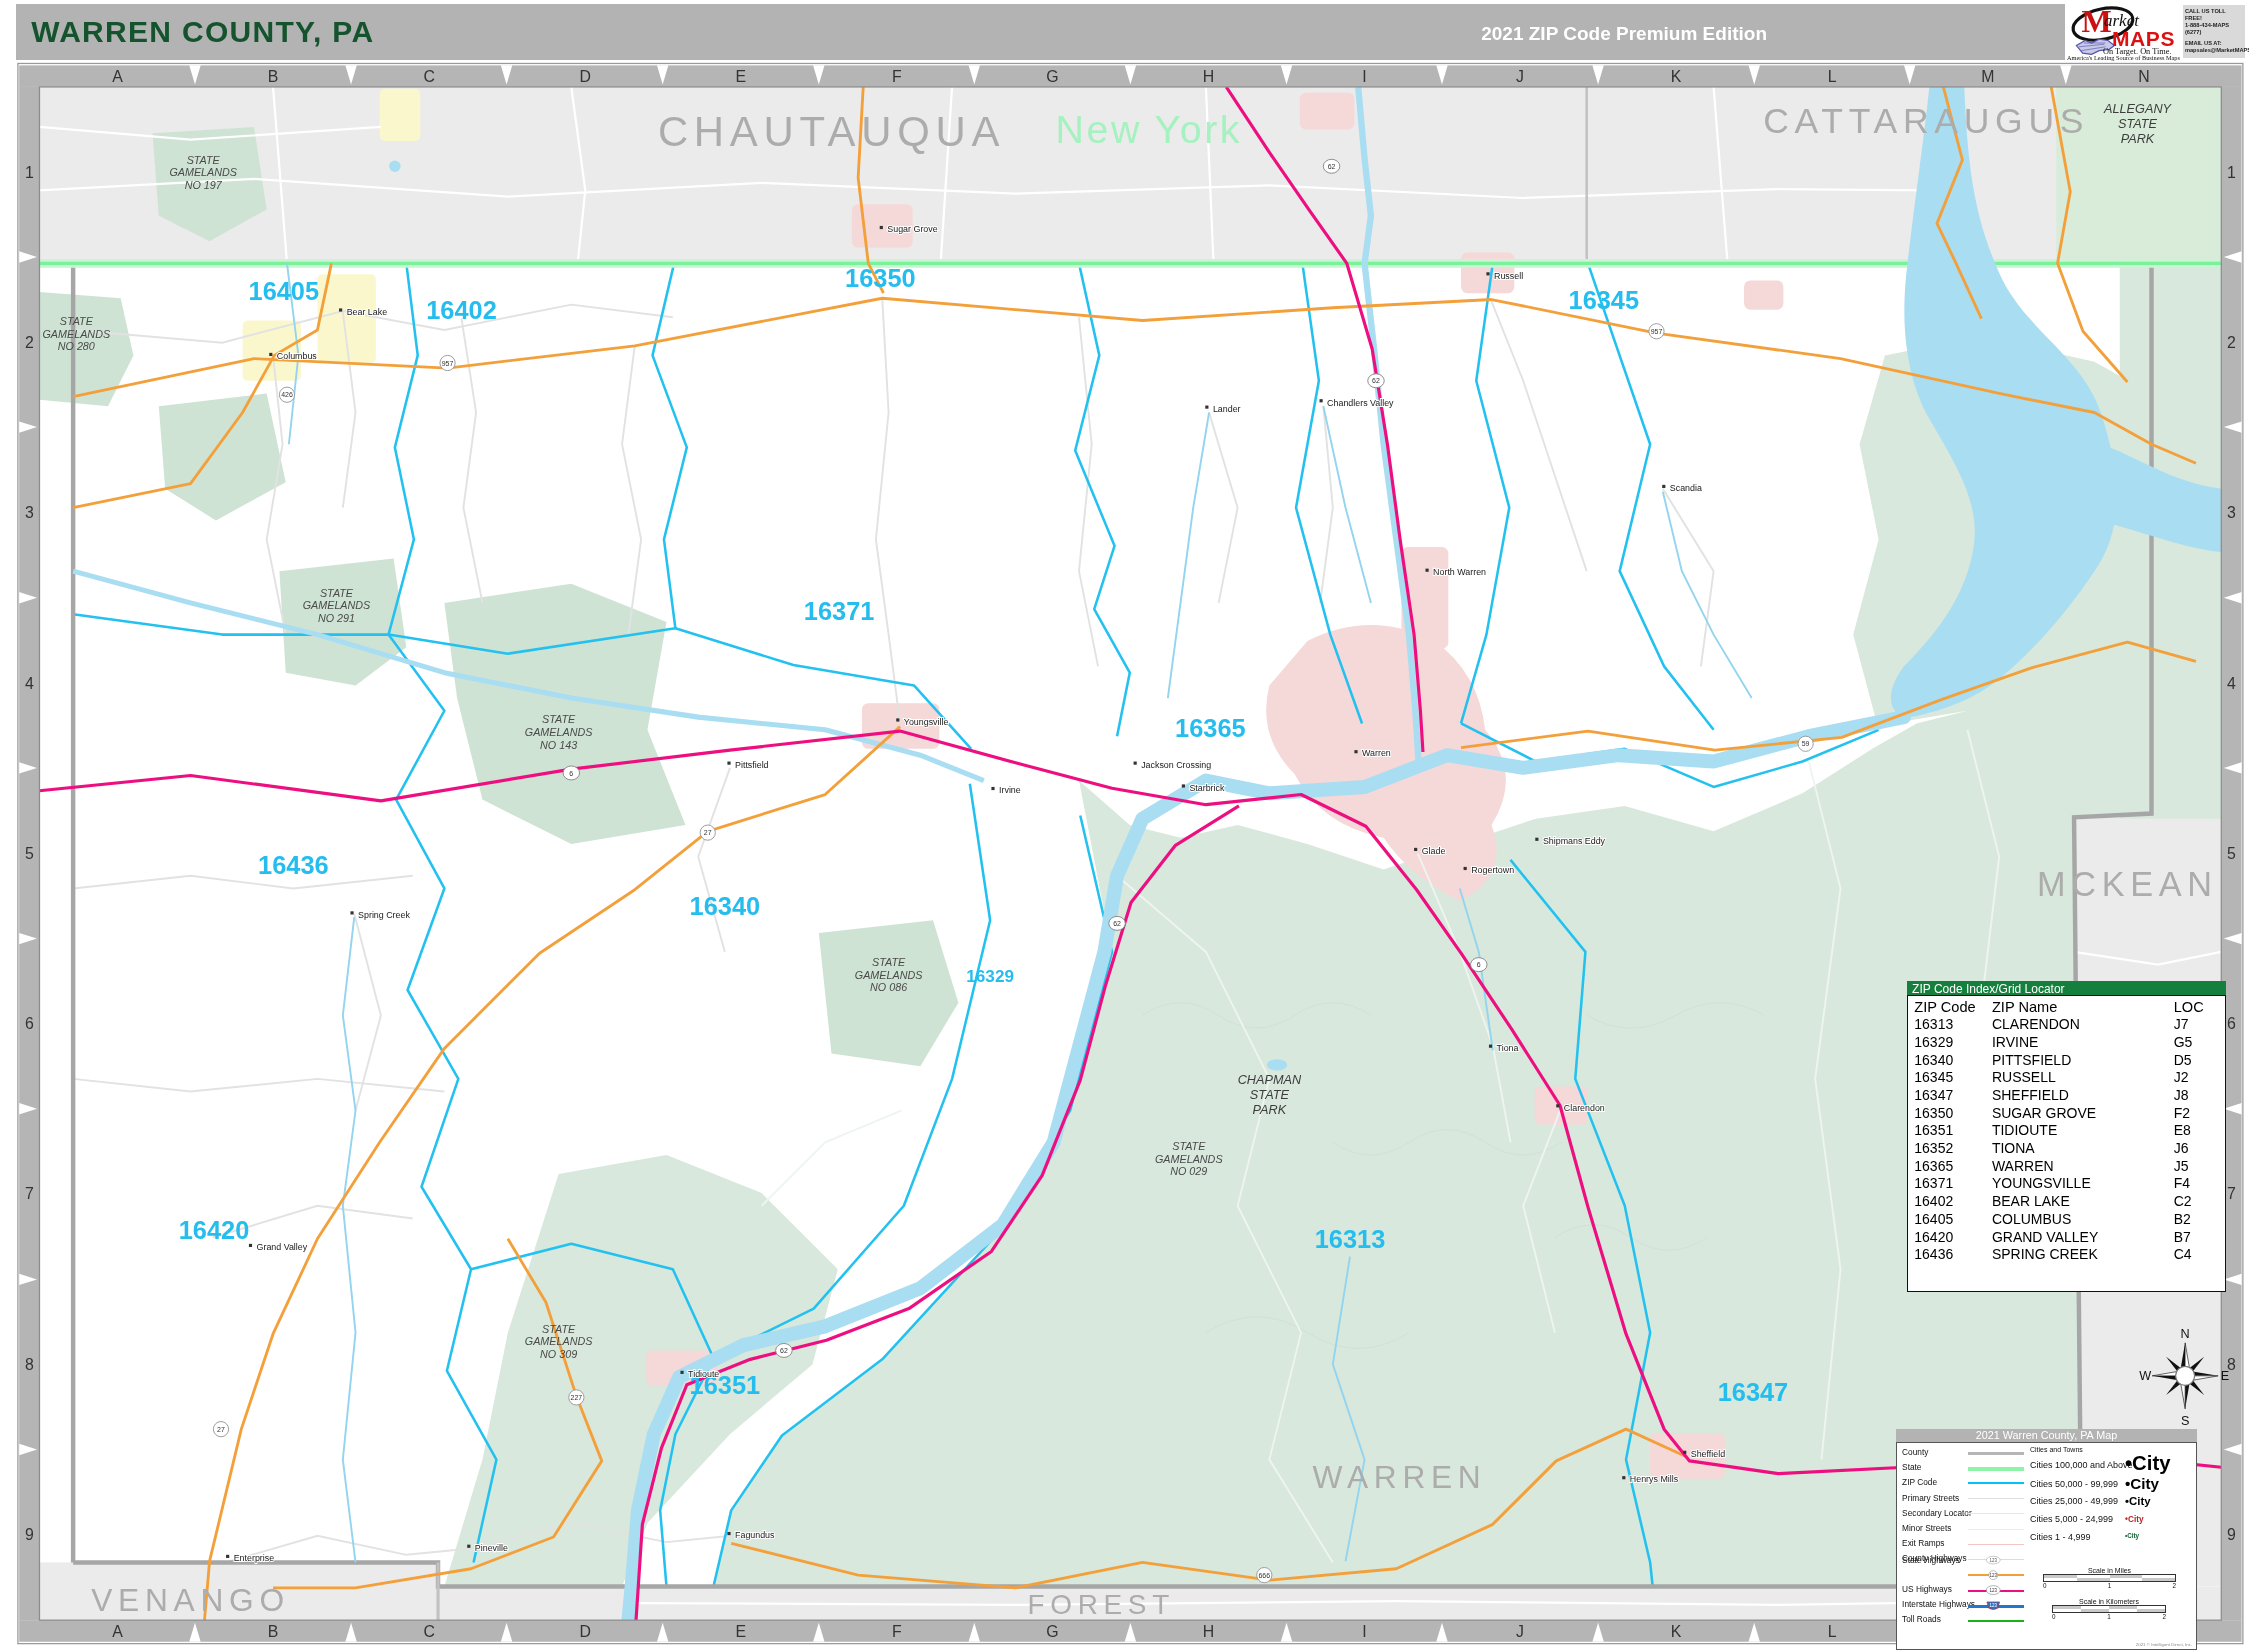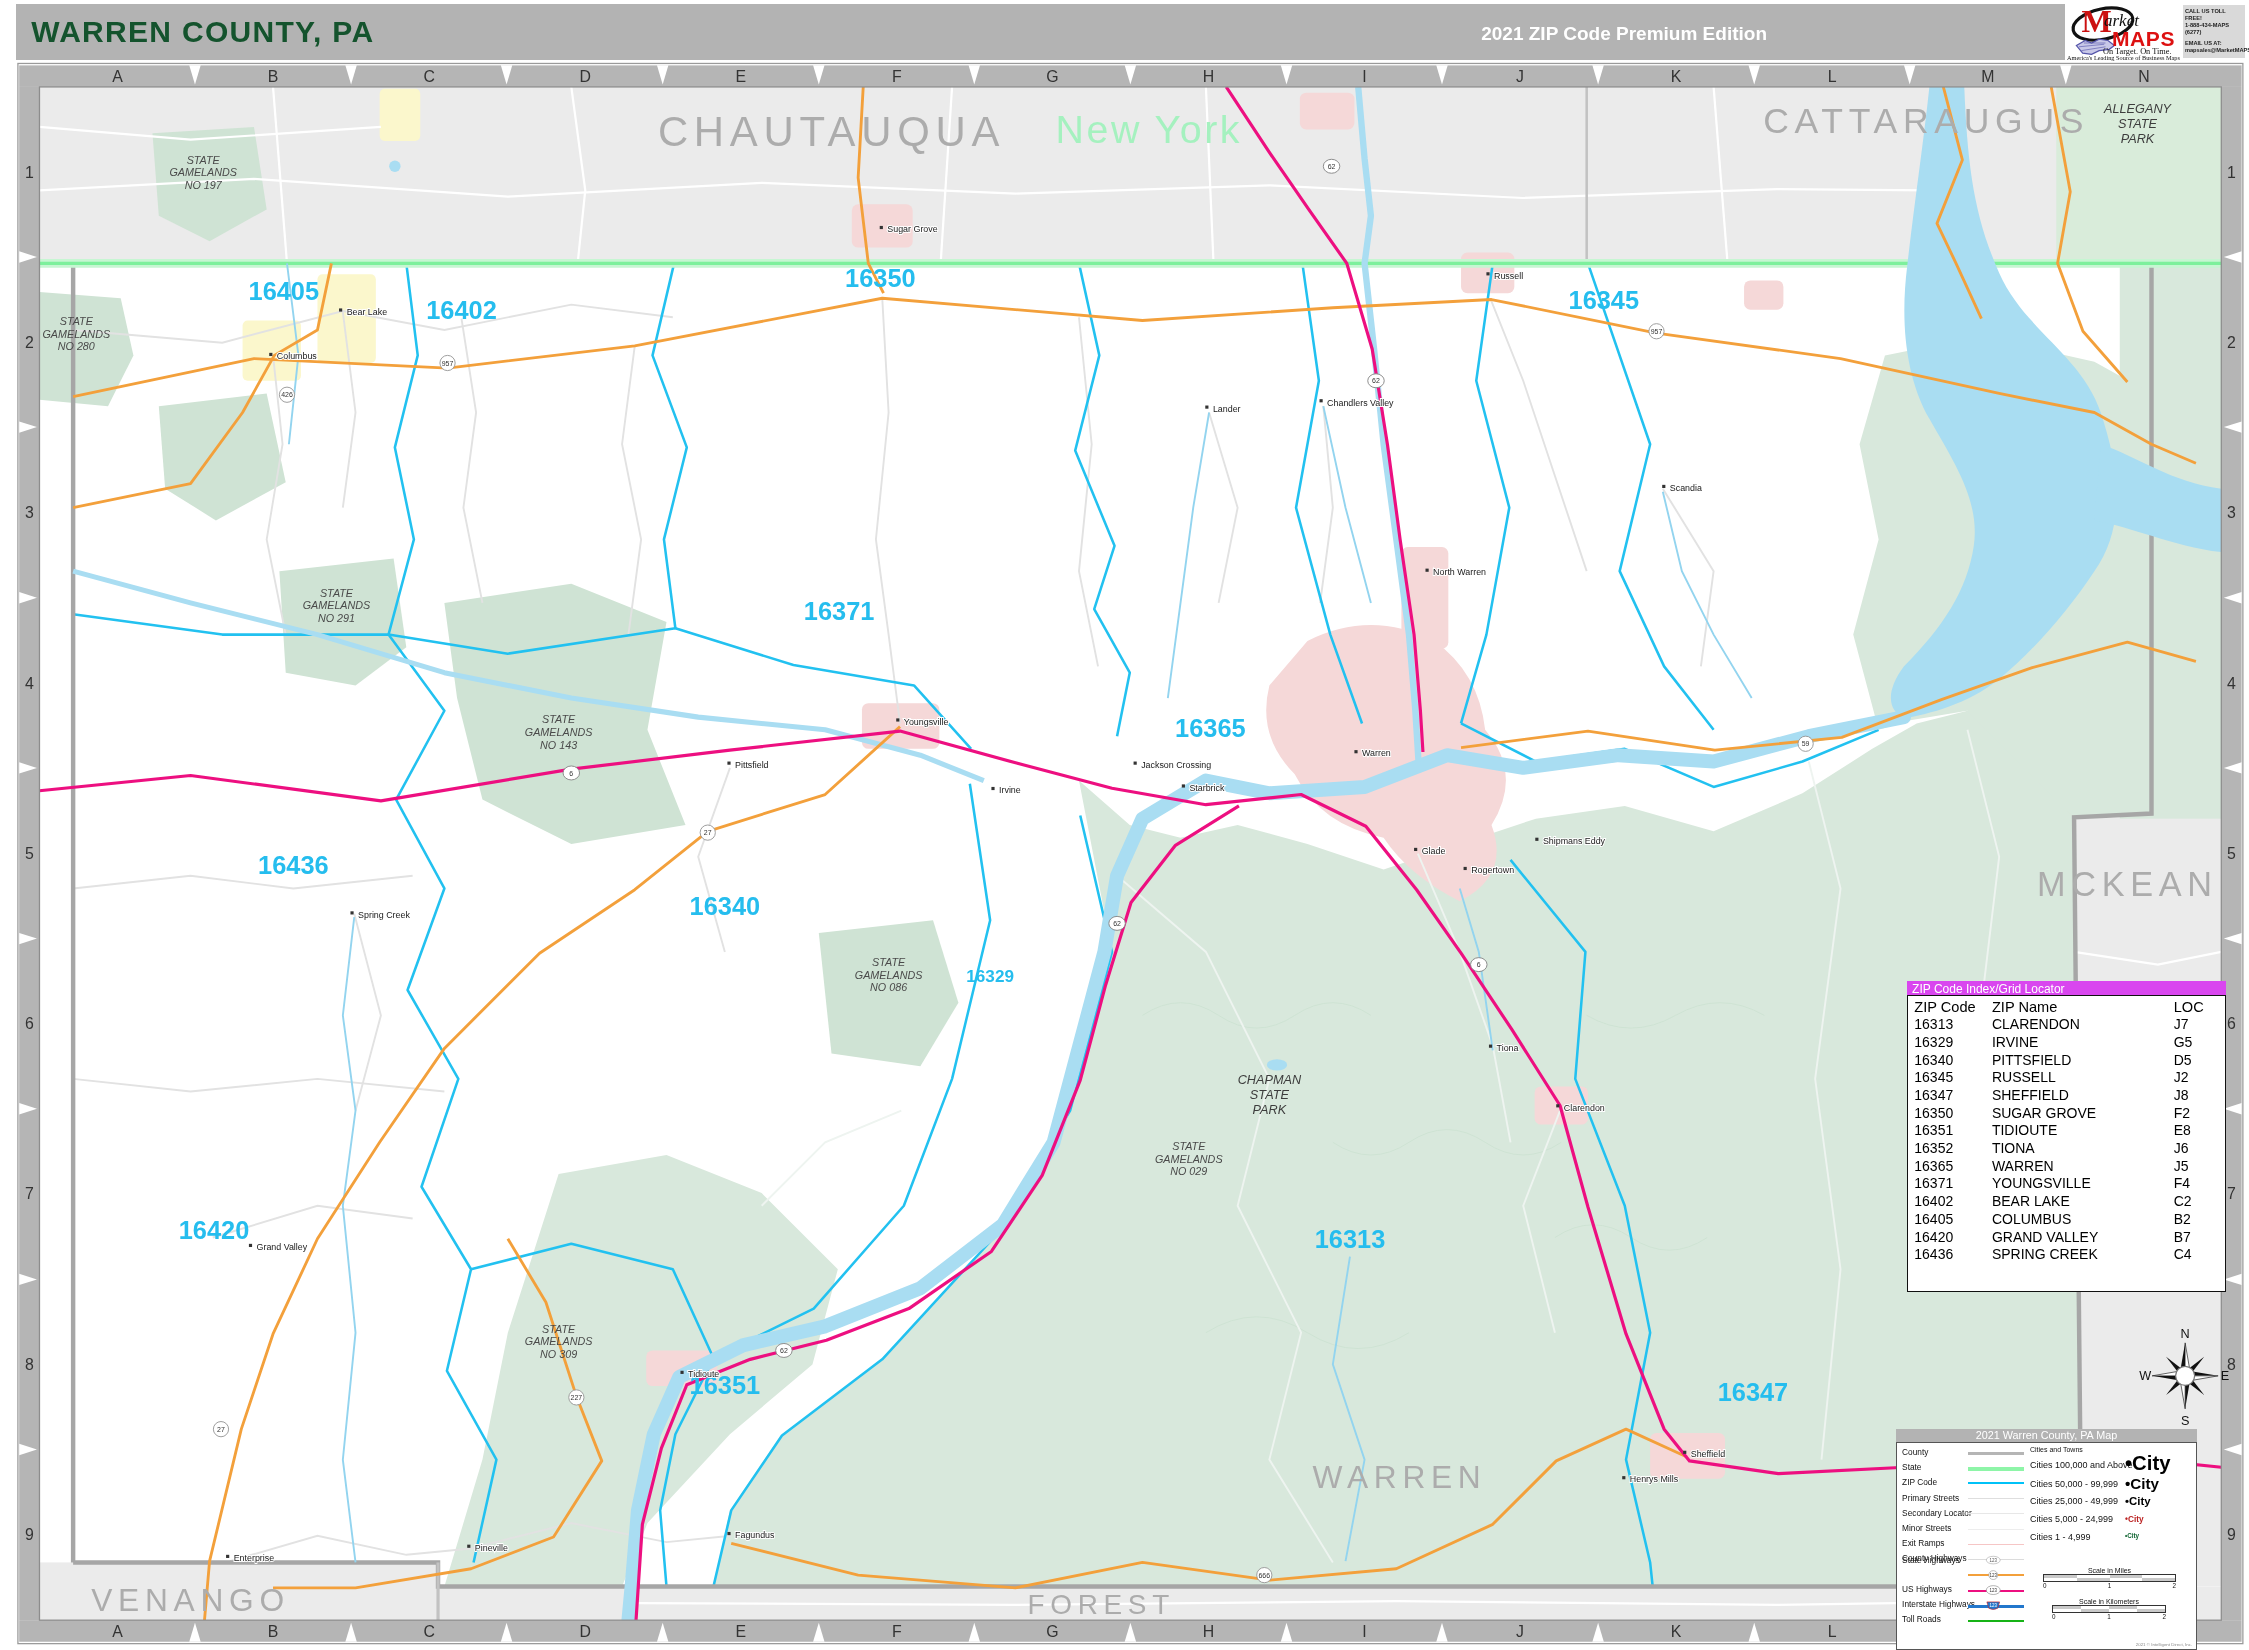--- a/index.html
+++ b/index.html
@@ -20,21 +20,21 @@
   .county-lbl{fill:#acacac;text-anchor:middle;letter-spacing:9px;}
   .ny-lbl{fill:#a5f1bf;text-anchor:middle;letter-spacing:4px;}
   .zip-lbl{fill:#25bdee;font-weight:bold;text-anchor:middle;font-size:40px;}
   .zip-sm{font-size:27px;}
   .town-lbl{font-size:14px;fill:#1a1a1a;paint-order:stroke;stroke:#ffffff;stroke-width:3px;}
   .park-lbl{font-size:20px;font-style:italic;fill:#3d3d3d;text-anchor:middle;}
   .gml-lbl{font-size:17px;font-style:italic;fill:#4a4a4a;text-anchor:middle;}
   .shield-txt{font-size:11px;fill:#333;text-anchor:middle;}
   
   #zipindex{position:absolute;left:1907px;top:981px;width:319px;}
-  #zipindex .bar{background:#d946ef;color:#fff;font-size:12px;padding:1.3px 5.1px;height:14px;box-sizing:border-box;}
+  #zipindex .bar{background:#15803d;color:#fff;font-size:12px;padding:1.3px 5.1px;height:14px;box-sizing:border-box;}
   #zipindex .box{background:#fff;border:1.9px solid #111;height:297px;box-sizing:border-box;padding:2.5px 6.3px;}
   #zipindex table{border-collapse:collapse;width:100%;font-size:14px;color:#000;}
   #zipindex th{text-align:left;font-weight:normal;font-size:14.6px;padding:0.6px 0;}
   #zipindex td{padding:0.6px 0;line-height:16.5px;}
   .col-code{width:76px;} .col-name{width:178px;} .col-loc{width:44px;}
   
   #legend{position:absolute;left:1896px;top:1429px;width:301px;}
   #legend .bar{background:#b3b3b3;color:#fff;font-size:10.8px;text-align:center;height:13.3px;line-height:13.3px;}
   #legend .box{position:relative;background:#fff;border:1.3px solid #555;height:208px;box-sizing:border-box;}
   .leg-row{position:absolute;left:5.1px;height:14px;font-size:8.3px;color:#111;}

